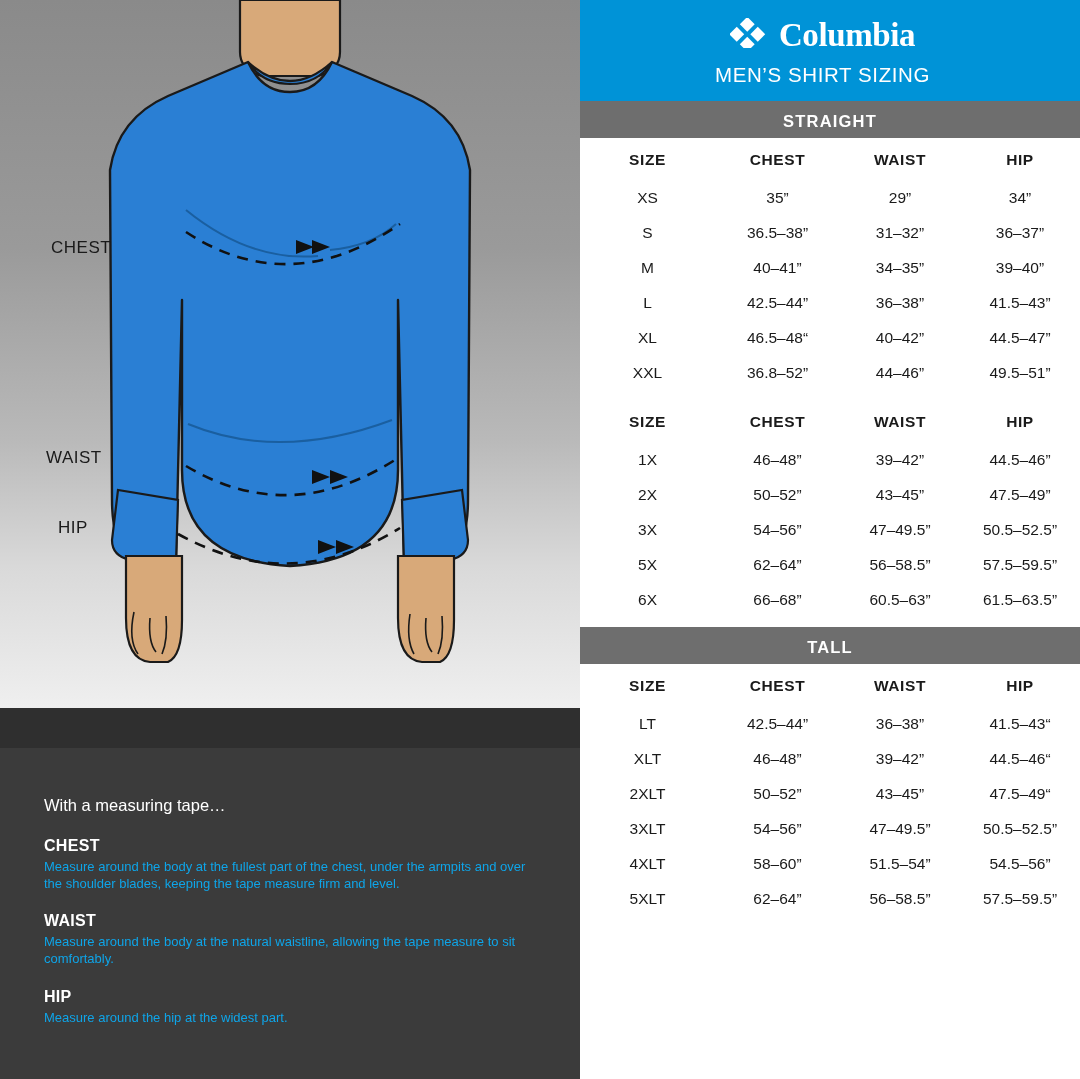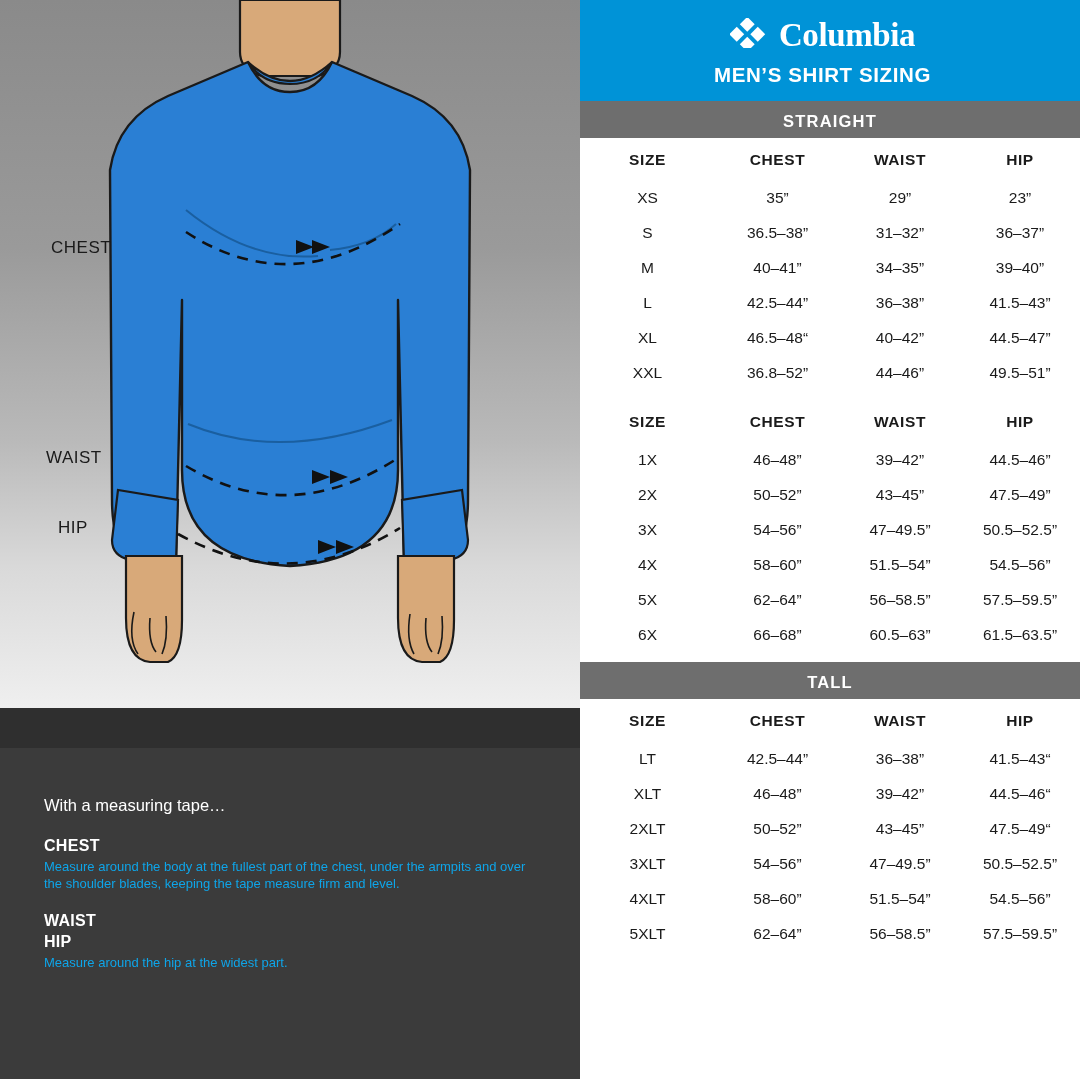--- a/index.html
+++ b/index.html
@@ -96,21 +96,21 @@
   }
   .brand-logo { display: block; }
   .brand-name {
     font-size: 33px;
     font-weight: bold;
     letter-spacing: -0.4px;
     font-family: "Liberation Serif", serif;
   }
   .brand-sub {
     font-size: 20.5px;
-    font-weight: bold;
+    font-weight: normal;
     letter-spacing: 0.6px;
     margin-top: 7px;
   }
   .section-head {
     background: #6e6e6e;
     color: #ffffff;
     text-align: center;
     font-size: 16.5px;
     font-weight: bold;
     letter-spacing: 1.2px;
@@ -195,20 +195,21 @@
       <div class="label hip">HIP</div>
     </div>
 
     <div class="notes">
       <p class="intro">With a measuring tape…</p>
 
       <h3>CHEST</h3>
       <p class="body">Measure around the body at the fullest part of the chest, under the armpits and over the shoulder blades, keeping the tape measure firm and level.</p>
 
       <h3>WAIST</h3>
+      <p class="body">Measure around the body at the natural waistline, allowing the tape measure to sit comfortably.</p>
 
       <h3>HIP</h3>
       <p class="body">Measure around the hip at the widest part.</p>
     </div>
   </div>
 
   <div class="right">
 
     <div class="brandbar">
       <div class="brandrow">
@@ -242,21 +243,21 @@
             <th>CHEST</th>
             <th>WAIST</th>
             <th>HIP</th>
           </tr>
         </thead>
         <tbody>
           <tr>
             <td class="size-col">XS</td>
             <td>35”</td>
             <td>29”</td>
-            <td>23”</td>
+            <td>34”</td>
           </tr>
           <tr>
             <td class="size-col">S</td>
             <td>36.5–38”</td>
             <td>31–32”</td>
             <td>36–37”</td>
           </tr>
           <tr>
             <td class="size-col">M</td>
             <td>40–41”</td>
@@ -314,26 +315,20 @@
             <td class="size-col">2X</td>
             <td>50–52”</td>
             <td>43–45”</td>
             <td>47.5–49”</td>
           </tr>
           <tr>
             <td class="size-col">3X</td>
             <td>54–56”</td>
             <td>47–49.5”</td>
             <td>50.5–52.5”</td>
-          </tr>
-          <tr>
-            <td class="size-col">4X</td>
-            <td>58–60”</td>
-            <td>51.5–54”</td>
-            <td>54.5–56”</td>
           </tr>
           <tr>
             <td class="size-col">5X</td>
             <td>62–64”</td>
             <td>56–58.5”</td>
             <td>57.5–59.5”</td>
           </tr>
           <tr>
             <td class="size-col">6X</td>
             <td>66–68”</td>

